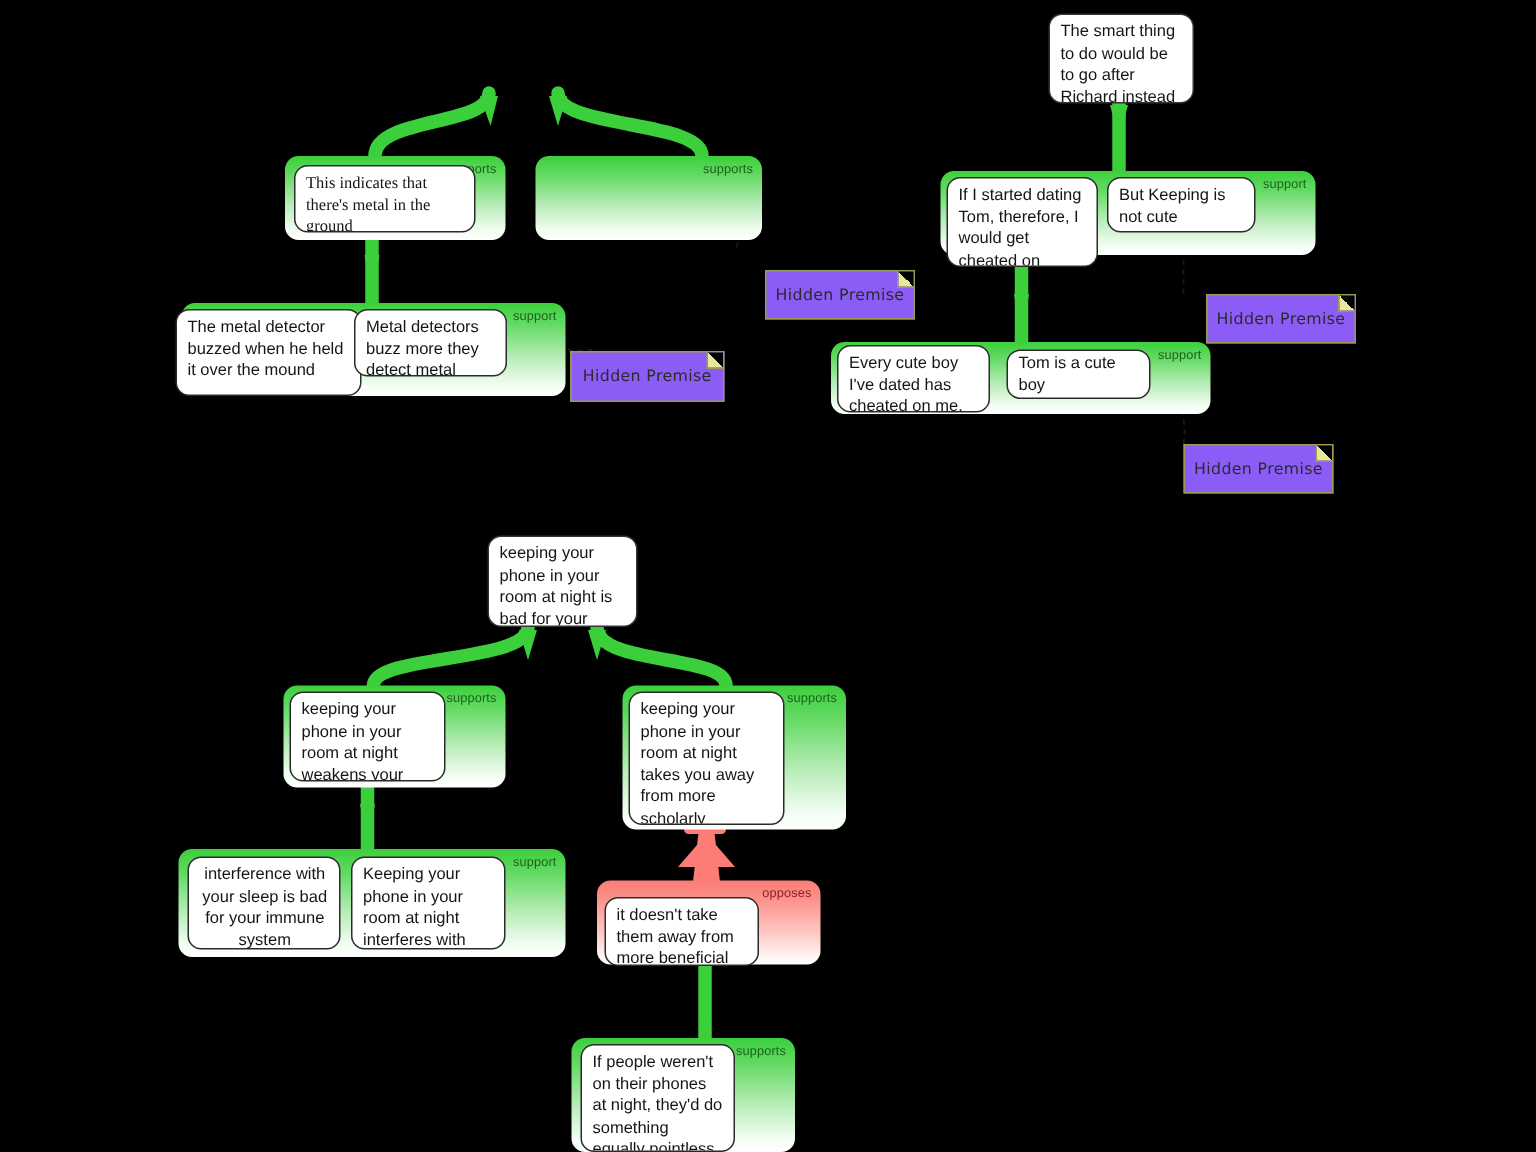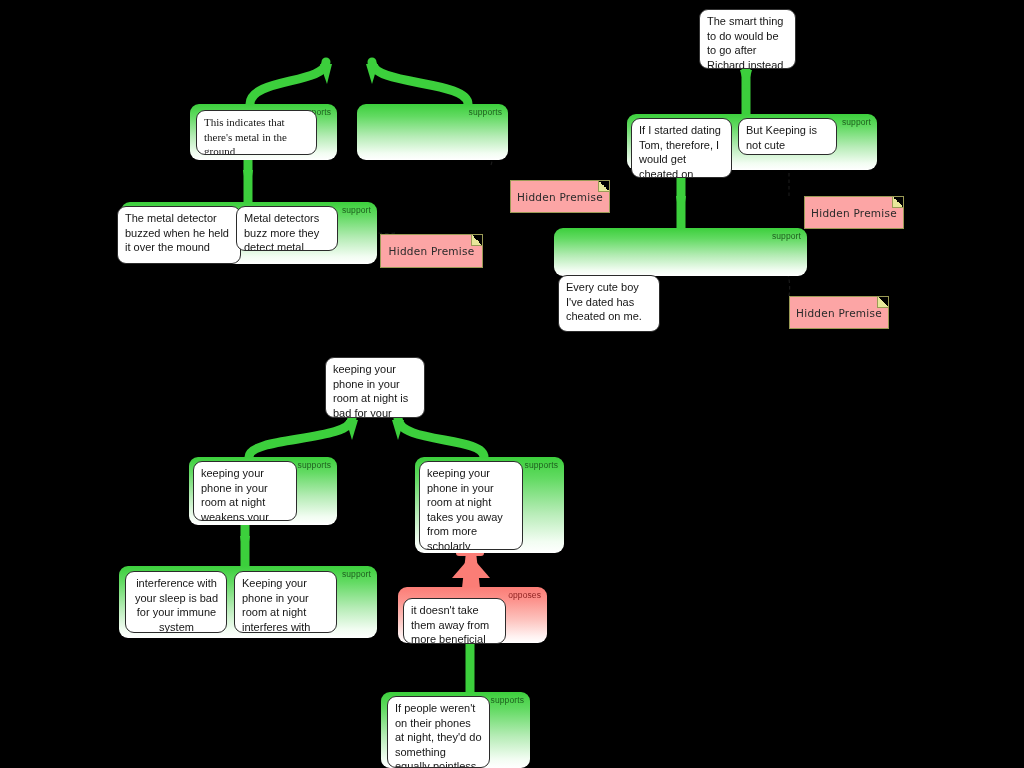--- a/index.html
+++ b/index.html
@@ -24,21 +24,21 @@
 
   
   .claim{position:absolute;z-index:3;background:#fff;border:1.3px solid #2b2b2b;
          border-radius:9px;box-sizing:border-box;
          color:#151515;font-size:11px;line-height:14.6px;
          padding:4px 6px 3px 7px;overflow:hidden;}
   .claim.vcenter{display:flex;align-items:center;}
   .claim.root{border-color:#333;}
 
   
-  .sticky{position:absolute;z-index:4;background:#fca5a5;
+  .sticky{position:absolute;z-index:4;background:#8b5cf6;
           border:1px solid #9a9a55;box-sizing:border-box;
           color:#2a2a2a;font-size:10.5px;
           display:flex;align-items:center;justify-content:center;
           font-family:"DejaVu Sans",sans-serif;letter-spacing:.25px;}
   .sticky .fold{position:absolute;top:0;right:0;width:10px;height:10px;
         background:linear-gradient(225deg,#000 0 50%,#e8e89a 50% 100%);
         border-left:1px solid #9a9a55;border-bottom:1px solid #9a9a55;}
 </style>
 </head>
 <body>
@@ -124,21 +124,22 @@
 
   <div class="group support" style="left:627px;top:114px;width:250px;height:56px;">
     <span class="reltag">support</span>
   </div>
   <div class="claim" style="left:631px;top:118px;width:101px;height:60px;">If I started dating Tom, therefore, I would get cheated on again.</div>
   <div class="claim" style="left:738px;top:118px;width:99px;height:37px;">But Keeping is not cute</div>
 
   <div class="group support" style="left:554px;top:228px;width:253px;height:48px;">
     <span class="reltag">support</span>
   </div>
-  <div class="claim" style="left:558px;top:230px;width:102px;height:57px;margin-top:45px;">Every cute boy I've dated has cheated on me.</div>
+  <div class="claim" style="left:558px;top:230px;width:102px;height:45px;">Every cute boy I've dated has cheated on me.</div>
+  <div class="claim vcenter" style="left:671px;top:233px;width:96px;height:33px;">Tom is a cute boy</div>
 
   <div class="sticky" style="left:510px;top:180px;width:100px;height:33px;">
     <span>Hidden Premise</span>
     <span class="fold"></span>
   </div>
   <div class="sticky" style="left:804px;top:196px;width:100px;height:33px;">
     <span>Hidden Premise</span>
     <span class="fold"></span>
   </div>
   <div class="sticky" style="left:789px;top:296px;width:100px;height:33px;">

